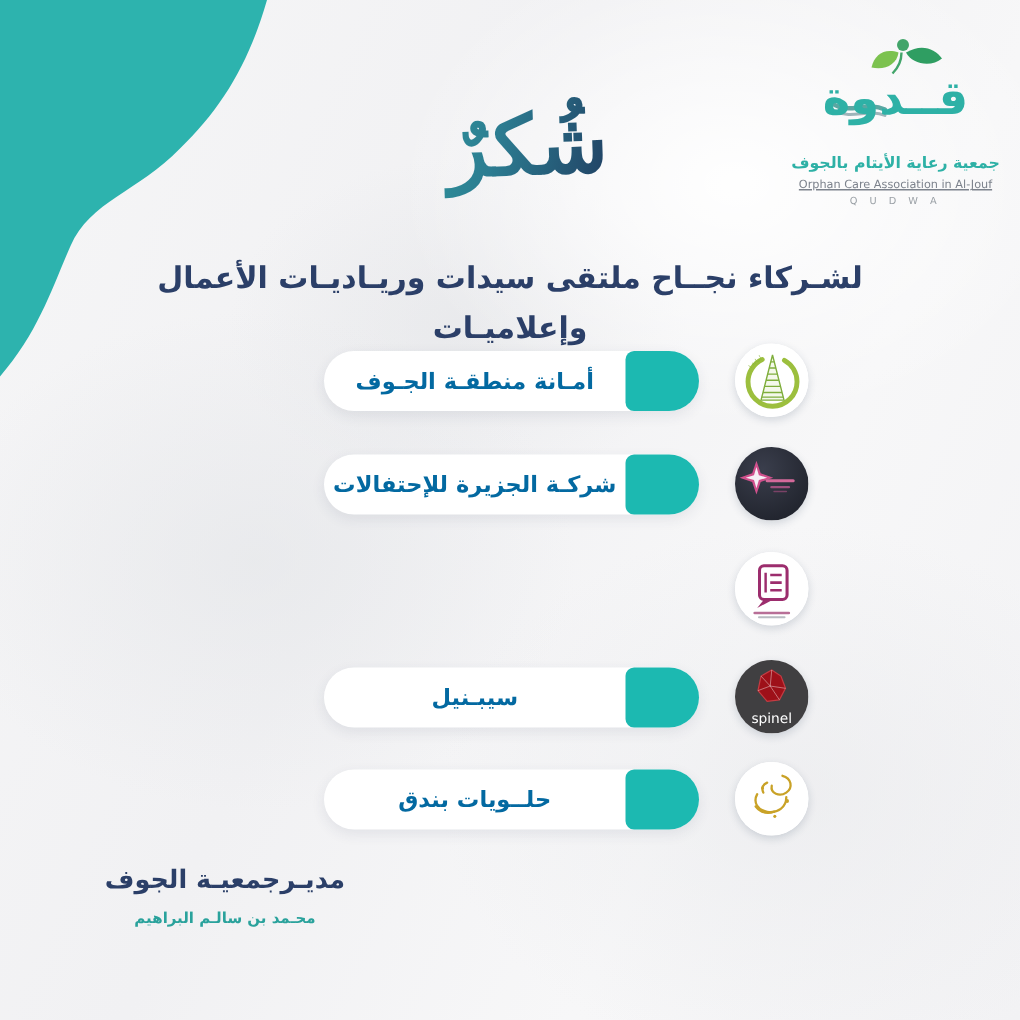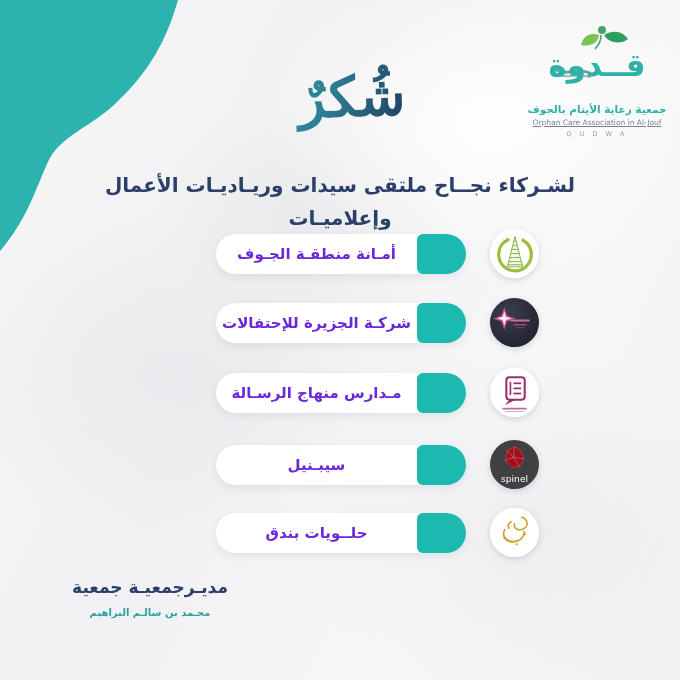--- a/index.html
+++ b/index.html
@@ -44,21 +44,21 @@
   
   .row{position:absolute;right:141px;height:49px;display:flex;direction:rtl;
     align-items:center;gap:24px;}
   .r1{top:229px}.r2{top:298px}.r3{top:368px}.r4{top:440px}.r5{top:508px}
   .plogo{width:49px;height:49px;border-radius:50%;box-shadow:0 2px 6px rgba(40,60,90,.18);
     flex:0 0 auto;background:#fff;}
   .plogo svg{display:block;width:49px;height:49px;}
   .pill{width:250px;height:40px;background:#ffffff;border-radius:21px;
     box-shadow:0 3px 9px rgba(40,60,90,.09);display:flex;direction:rtl;align-items:center;}
   .cap{width:49px;height:40px;background:#1cb9b1;border-radius:6px 21px 21px 6px;flex:0 0 auto;}
-  .plabel{flex:1;text-align:center;color:#6d28d9;font-weight:bold;font-size:15px;direction:rtl;}
+  .plabel{flex:1;text-align:center;color:#0369a1;font-weight:bold;font-size:15px;direction:rtl;}
 
   
   .signature{position:absolute;left:38px;top:577px;width:224px;text-align:center;direction:rtl;}
   .sig-role{font-size:17px;font-weight:bold;color:#2b3f68;}
   .sig-name{font-size:10px;font-weight:bold;color:#2aa29c;margin-top:10px;}
 </style>
 </head>
 <body>
 
 <div class="poster">
@@ -150,24 +150,20 @@
         <rect x="16" y="9" width="18" height="22" rx="3" fill="#ffffff" stroke="#9c2d6d" stroke-width="2"></rect>
         <line x1="20" y1="13.5" x2="20" y2="26.5" stroke="#9c2d6d" stroke-width="1.6"></line>
         <line x1="23" y1="15" x2="30.5" y2="15" stroke="#9c2d6d" stroke-width="1.7"></line>
         <line x1="23" y1="20" x2="30.5" y2="20" stroke="#9c2d6d" stroke-width="1.7"></line>
         <line x1="23" y1="25" x2="30.5" y2="25" stroke="#9c2d6d" stroke-width="1.7"></line>
         <path d="M19,31 L14.5,36.5 L25,31 Z" fill="#9c2d6d"></path>
         <rect x="12" y="39" width="24" height="1.7" rx="0.85" fill="#b86f97"></rect>
         <rect x="15" y="42" width="18" height="1.2" rx="0.6" fill="#b9bcc2"></rect>
       </svg>
     </div>
-    <div class="pill">
-      <div class="cap"></div>
-      <span class="plabel">مـدارس منهاج الرسـالة</span>
-    </div>
   </div>
 
   <div class="row r4">
     <div class="plogo">
       <svg viewBox="0 0 48 48">
         <circle cx="24" cy="24" r="24" fill="#403f41"></circle>
         <path d="M24,6.5 L30,10.5 L33,18.5 L29,26 L21,27 L15,20 L17,10.5 Z" fill="#9e1019" stroke="#c43b42" stroke-width="0.8"></path>
         <path d="M24,6.5 L23,17 L33,18.5 M23,17 L29,26 M23,17 L15,20 M23,17 L17,10.5" stroke="rgba(255,255,255,0.45)" stroke-width="0.6" fill="none"></path>
         <text x="24" y="41" text-anchor="middle" font-size="9" fill="#ffffff" font-family="DejaVu Sans, Liberation Sans, sans-serif">spinel</text>
       </svg>
@@ -193,17 +189,17 @@
         <circle cx="26" cy="35.5" r="1" fill="#c9a227"></circle>
       </svg>
     </div>
     <div class="pill">
       <div class="cap"></div>
       <span class="plabel">حلــويات بندق</span>
     </div>
   </div>
 
   <div class="signature">
-    <div class="sig-role">مديـرجمعيـة جمعية</div>
+    <div class="sig-role">مديـرجمعيـة الجوف</div>
     <div class="sig-name">محـمد بن سالـم البراهيم</div>
   </div>
 
 </div>
 
 </body></html>

